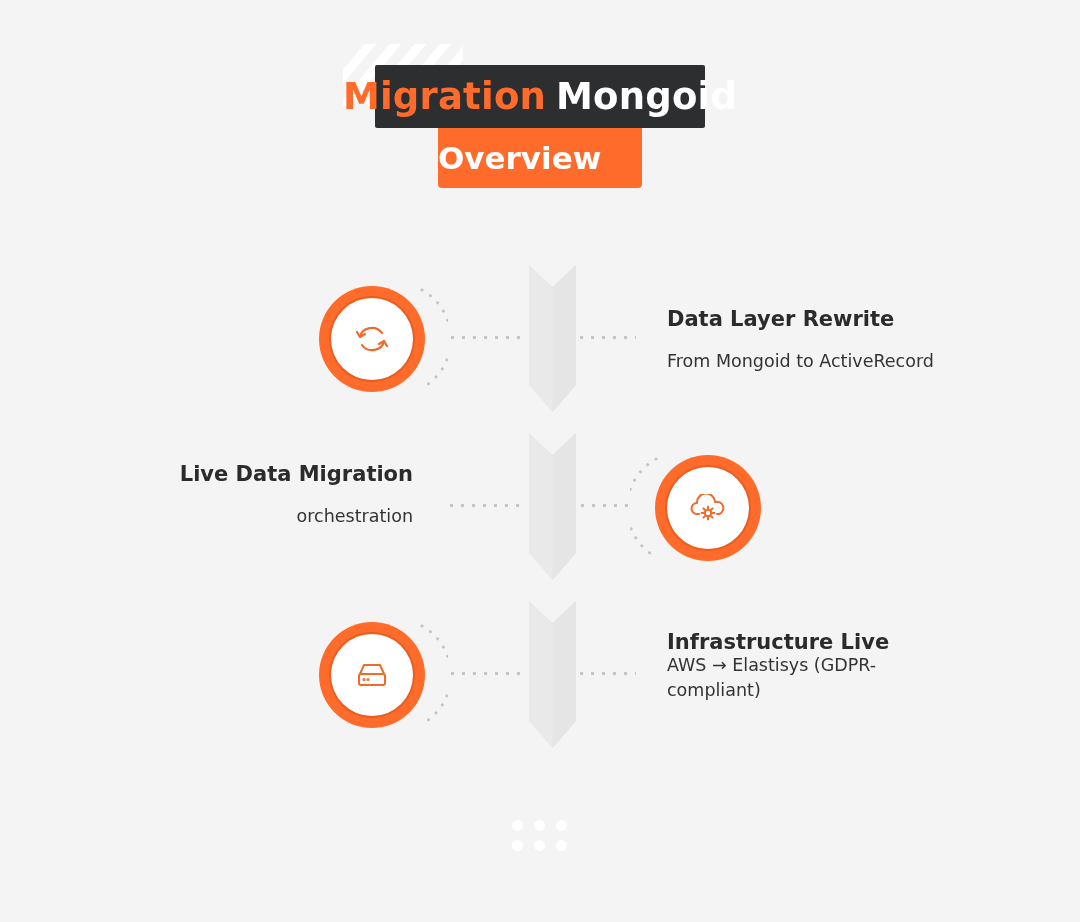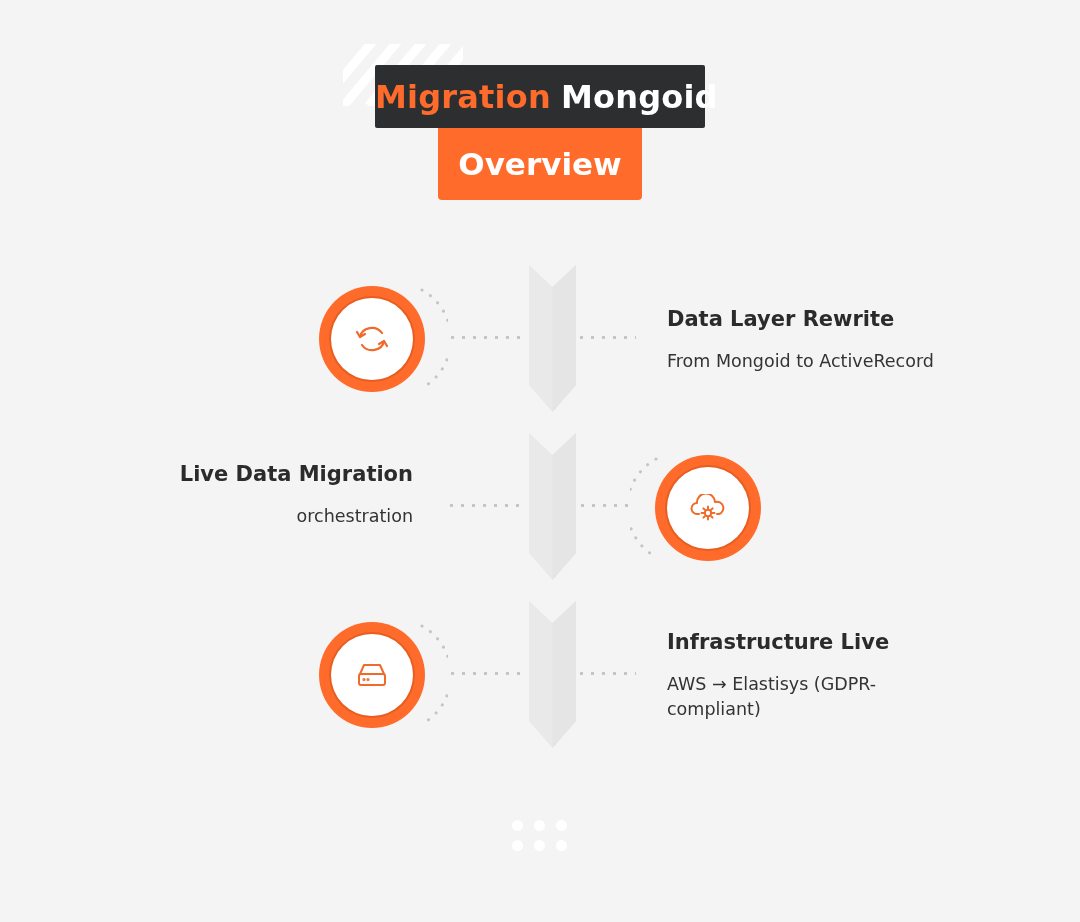--- a/index.html
+++ b/index.html
@@ -4,28 +4,28 @@
 <style>
   html, body { margin:0; padding:0; }
   body {
     width:1080px; height:922px; background:#f4f4f4; position:relative; overflow:hidden;
     font-family:"DejaVu Sans", "Liberation Sans", sans-serif; color:#2b2b2b;
   }
   .stripes { position:absolute; left:343px; top:44px; width:120px; height:62px; overflow:hidden; }
   .stripes span { position:absolute; top:-10px; width:9px; height:90px; background:#ffffff; transform:rotate(40deg); transform-origin:top left; opacity:.95; }
   .title-box {
     position:absolute; left:375px; top:65px; width:330px; height:63px; background:#2d2e30;
-    display:flex; align-items:center; justify-content:space-between; border-radius:2px;
-    font-weight:bold; font-size:32px; letter-spacing:0.2px;
+    display:flex; align-items:center; justify-content:center; border-radius:2px;
+    font-weight:bold; font-size:37px; letter-spacing:0.2px;
   }
   .title-accent { color:#ff6b2b; }
   .title-rest { color:#ffffff; margin-left:10px; }
   .sub-box {
-    position:absolute; left:438px; top:128px; width:204px; height:72px; background:#ff6b2b;
-    border-radius:0 0 4px 4px; display:flex; align-items:center; justify-content:center;
+    position:absolute; left:438px; top:128px; width:204px; height:60px; background:#ff6b2b;
+    border-radius:0 0 4px 4px; display:flex; align-items:center; justify-content:flex-start;
     color:#fff; font-weight:bold; font-size:31px;
   }
   .chevron { position:absolute; left:529px; width:47px; }
   .chevron svg { display:block; }
   .circle {
     position:absolute; width:106px; height:106px; border-radius:50%; background:#ff6b2b;
     box-sizing:border-box;
   }
   .circle .inner {
     position:absolute; left:12px; top:12px; width:82px; height:82px; border-radius:50%;
@@ -130,21 +130,21 @@
       <circle cx="12" cy="17.5" r="0.6" fill="#f06a2a"></circle>
     </svg>
   </div>
 </div>
 <svg class="arc" style="left:418px; top:622px" width="30" height="106">
   <path d="M4 4 A 56 56 0 0 1 4 102" fill="none" stroke="#c4c4c4" stroke-width="3" stroke-dasharray="0.1 10" stroke-linecap="round"></path>
 </svg>
 <div class="dots" style="left:447px; top:672px; width:78px"></div>
 <div class="dots" style="left:576px; top:672px; width:60px"></div>
 <div class="step-title" style="left:667px; top:630px">Infrastructure Live</div>
-<div class="step-desc" style="left:667px; top:666px">
+<div class="step-desc" style="left:667px; top:647px">
   <div>AWS → Elastisys (GDPR-</div>
   <div>compliant)</div>
 </div>
 
 <div class="grid-dots">
   <span style="left:0;top:0"></span>
     <span style="left:22px;top:0"></span>
     <span style="left:44px;top:0"></span>
   <span style="left:0;top:20px"></span>
     <span style="left:22px;top:20px"></span>

